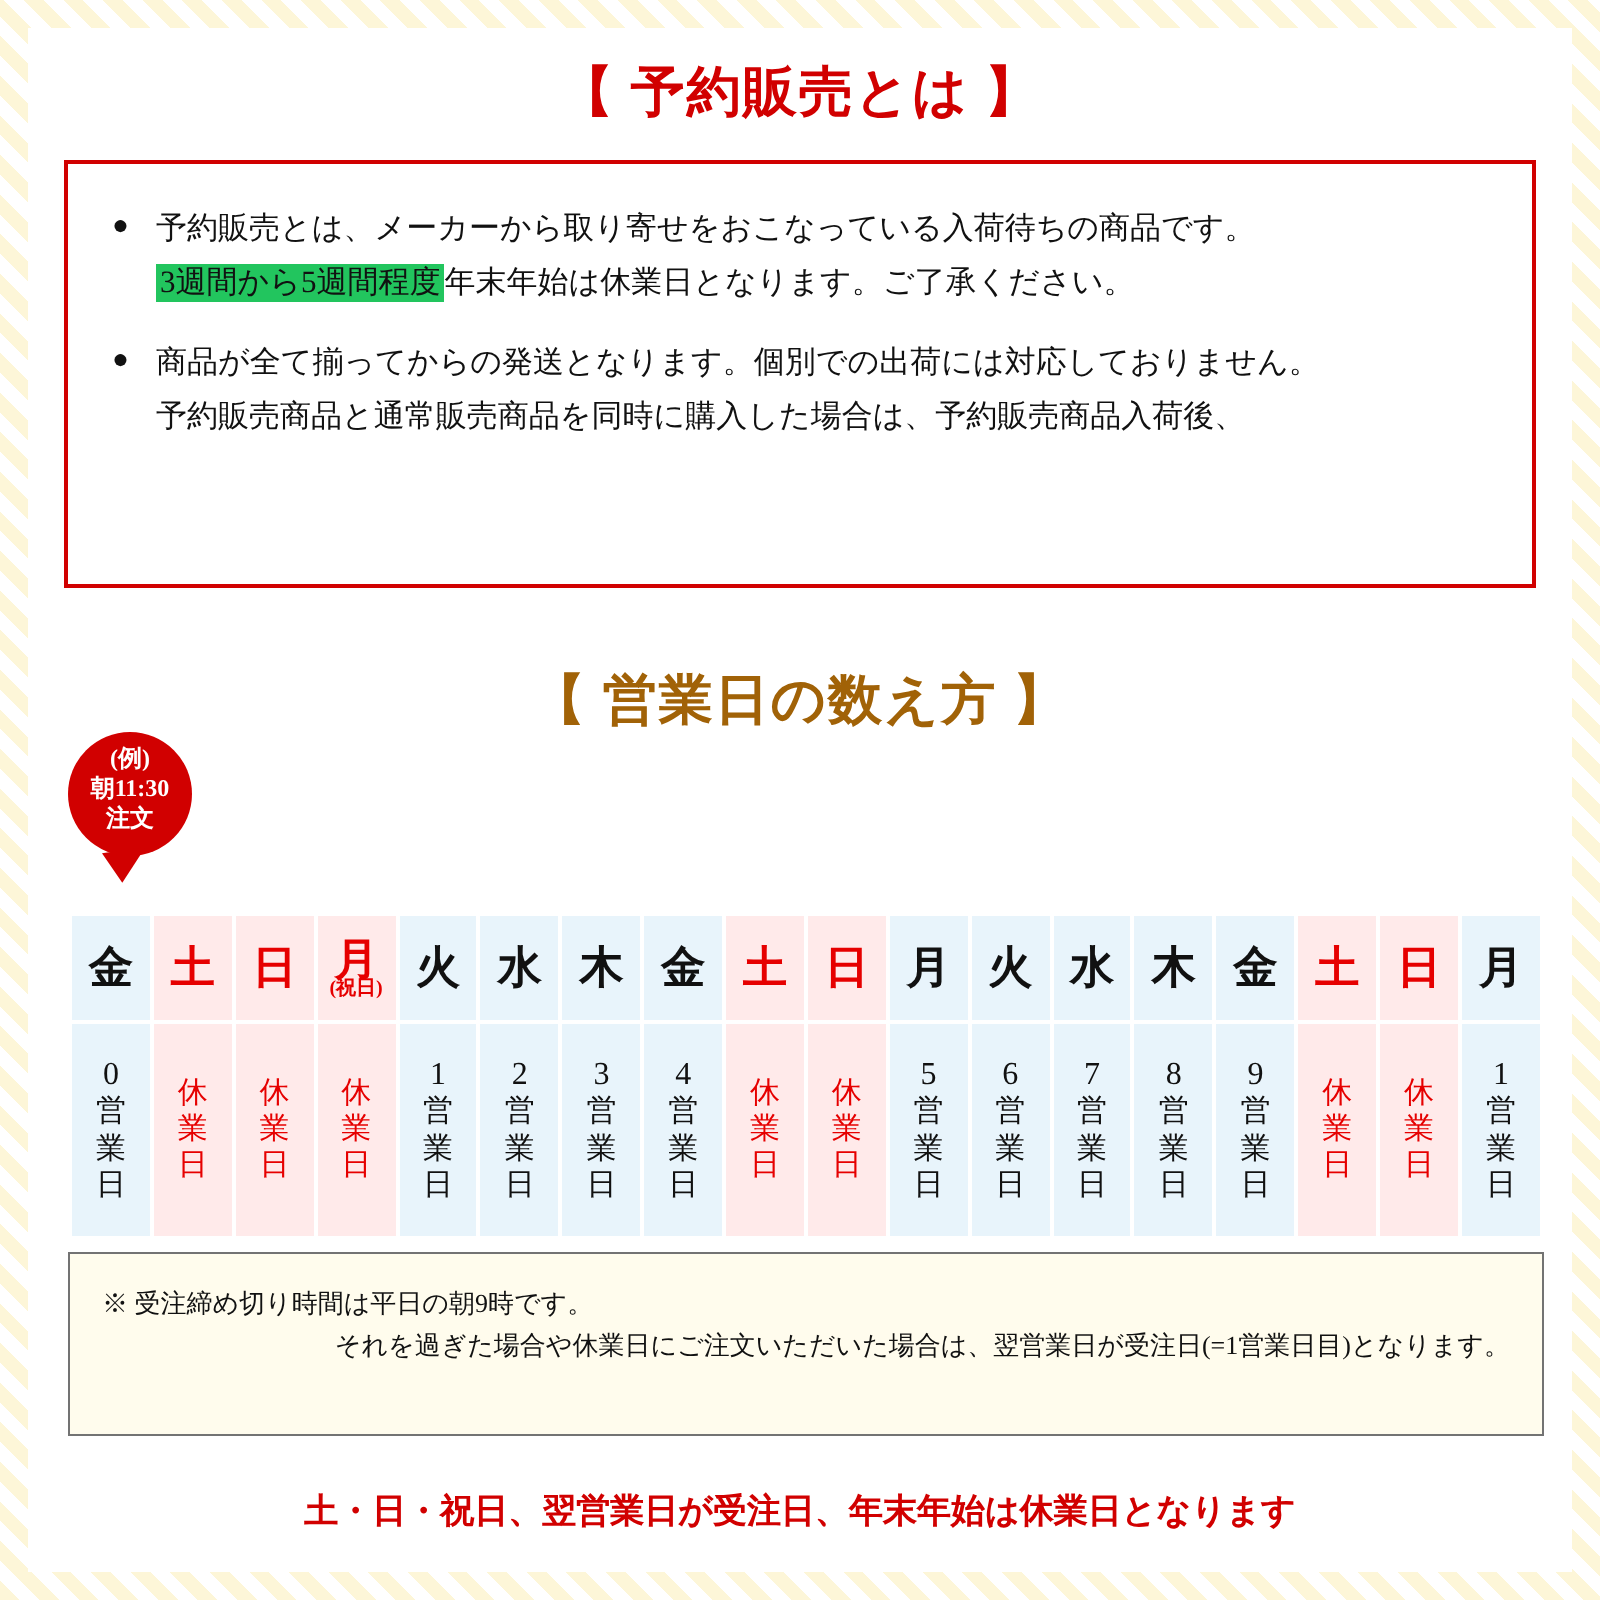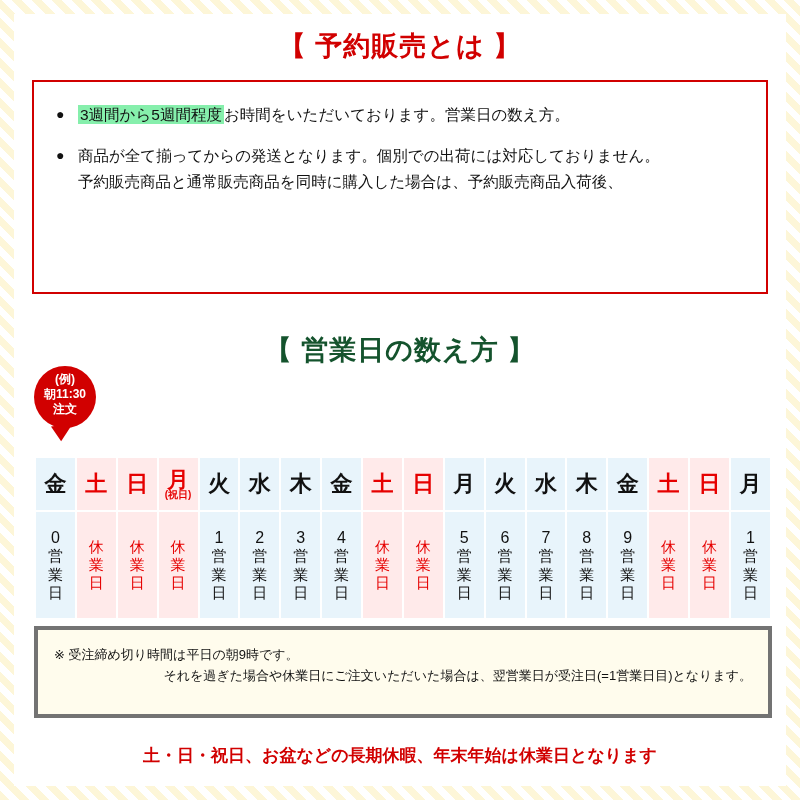--- a/index.html
+++ b/index.html
@@ -28,20 +28,21 @@
         #ffffff 14px
       );
   }
   .inner {
     position: absolute;
     left: 14px;
     top: 14px;
     right: 14px;
     bottom: 14px;
     background: #ffffff;
+    font-family: Liberation Serif, serif;
   }
 
   
   .section1-title {
     position: absolute;
     left: 0;
     right: 0;
     top: 14px;
     text-align: center;
     color: #d10000;
@@ -78,32 +79,32 @@
     top: 0;
     font-size: 14px;
     color: #111111;
     line-height: 1.72;
   }
   .notice-line {
     display: block;
     white-space: nowrap;
   }
   .hl {
-    background: #86efac;
+    background: #22c55e;
     padding: 1px 2px;
   }
 
   
   .section2-title {
     position: absolute;
     left: 0;
     right: 0;
     top: 318px;
     text-align: center;
-    color: #14532d;
+    color: #a16207;
     font-size: 27px;
     font-weight: bold;
     letter-spacing: 1px;
   }
 
   
   .example-bubble {
     position: absolute;
     left: 20px;
     top: 352px;
@@ -182,21 +183,21 @@
   }
 
   
   .note-box {
     position: absolute;
     left: 20px;
     top: 612px;
     width: 738px;
     height: 92px;
     background: #fffced;
-    border: 4px solid #737373;
+    border: 1px solid #737373;
     box-sizing: border-box;
     padding: 14px 16px 0 16px;
   }
   .note-line {
     font-size: 13px;
     color: #111111;
     line-height: 1.62;
     white-space: nowrap;
   }
   .note-line.indent {
@@ -221,21 +222,22 @@
 <div class="page">
   <div class="inner">
 
     <div class="section1-title">【 予約販売とは 】</div>
 
     <div class="notice-box">
       <div class="notice-list">
 
         <div class="notice-item">
           <span class="notice-bullet">●</span>
-          <span class="notice-line"><span class="hl">3週間から5週間程度</span><span>お時間をいただいております。営業日の数え方。</span></span>
+          <span class="notice-line">予約販売とは、メーカーから取り寄せをおこなっている入荷待ちの商品です。</span>
+          <span class="notice-line"><span class="hl">3週間から5週間程度</span><span>年末年始は休業日となります。ご了承ください。</span></span>
         </div>
 
         <div class="notice-item">
           <span class="notice-bullet">●</span>
           <span class="notice-line">商品が全て揃ってからの発送となります。個別での出荷には対応しておりません。</span>
           <span class="notice-line">予約販売商品と通常販売商品を同時に購入した場合は、予約販売商品入荷後、</span>
         </div>
 
       </div>
     </div>
@@ -292,16 +294,16 @@
             <td class="cnt"><span class="v">1</span><span>営<br>業<br>日</span></td>
           </tr>
     </tbody>
       </table>
 
     <div class="note-box">
       <div class="note-line">※ 受注締め切り時間は平日の朝9時です。</div>
       <div class="note-line indent">それを過ぎた場合や休業日にご注文いただいた場合は、翌営業日が受注日(=1営業日目)となります。</div>
     </div>
 
-    <div class="footer-note">土・日・祝日、お盆などの長期休暇、年末年始は休業日となります</div>
+    <div class="footer-note">土・日・祝日、翌営業日が受注日、年末年始は休業日となります</div>
 
   </div>
 </div>
 
 </body></html>

